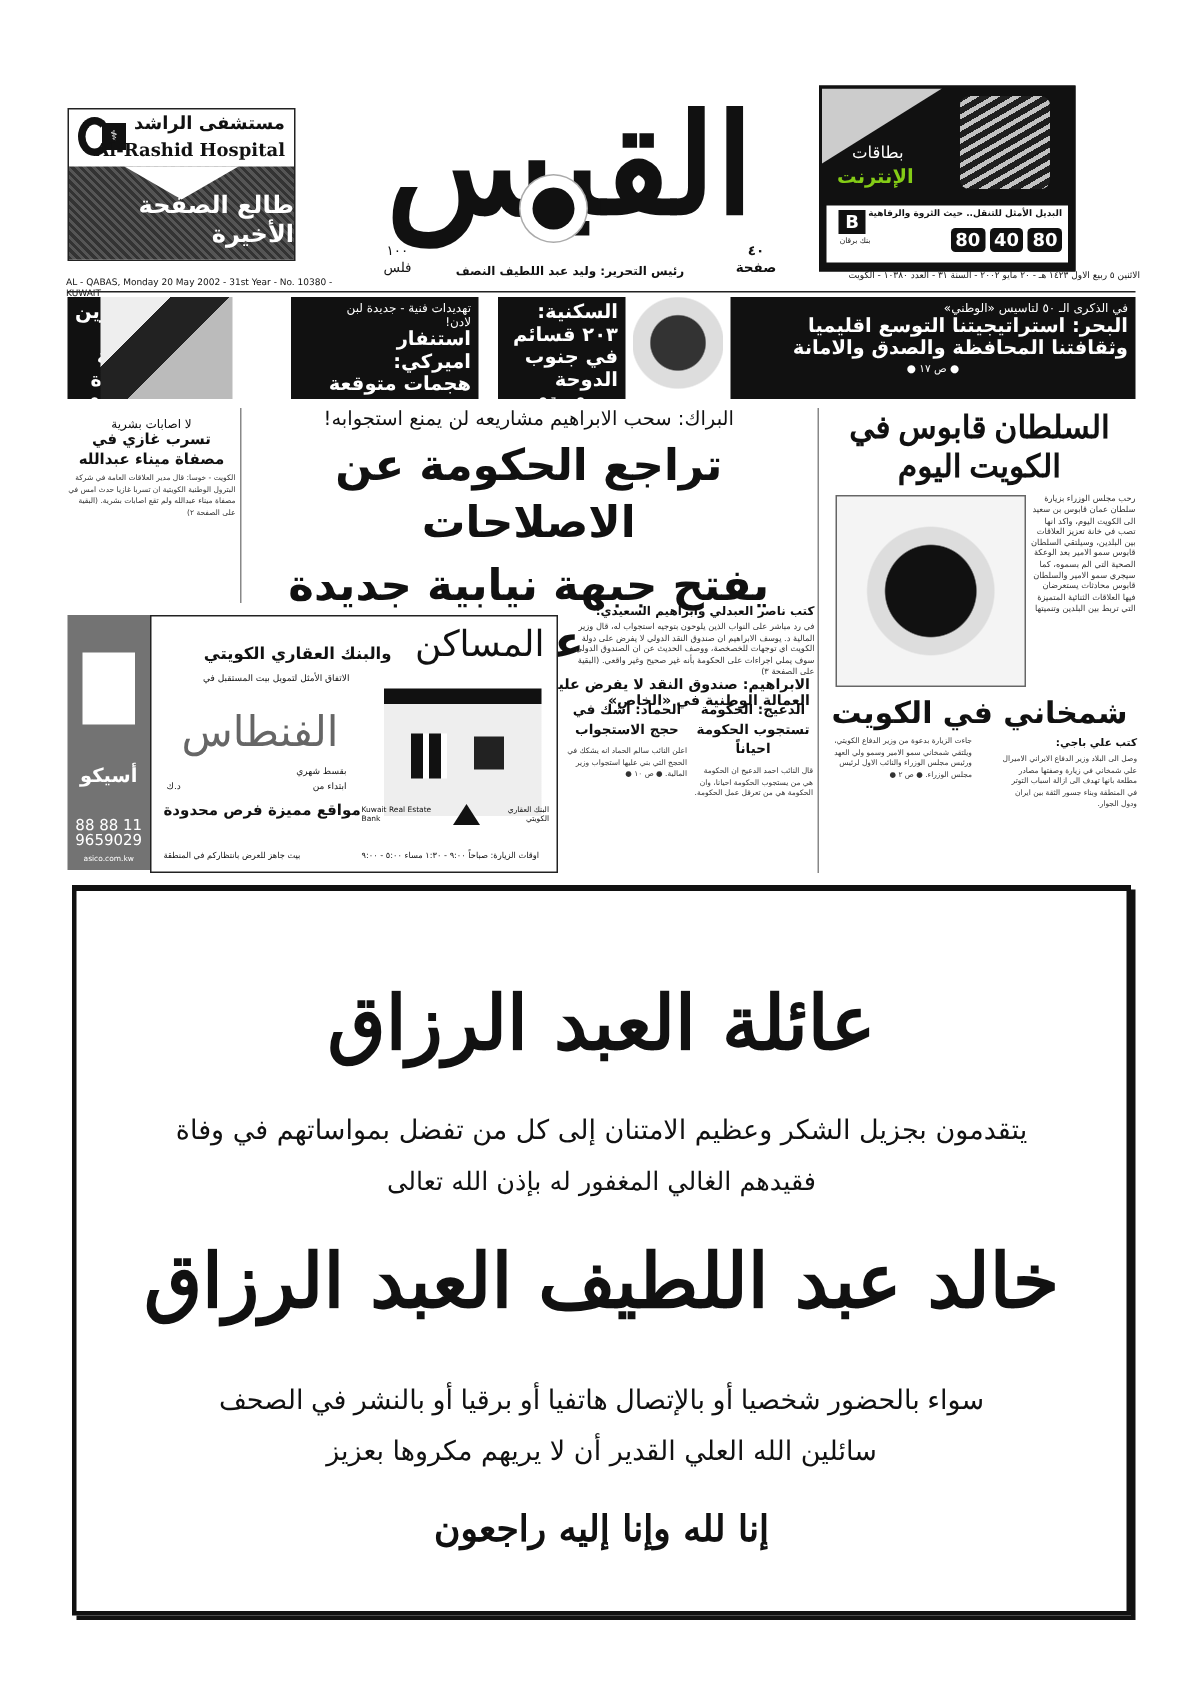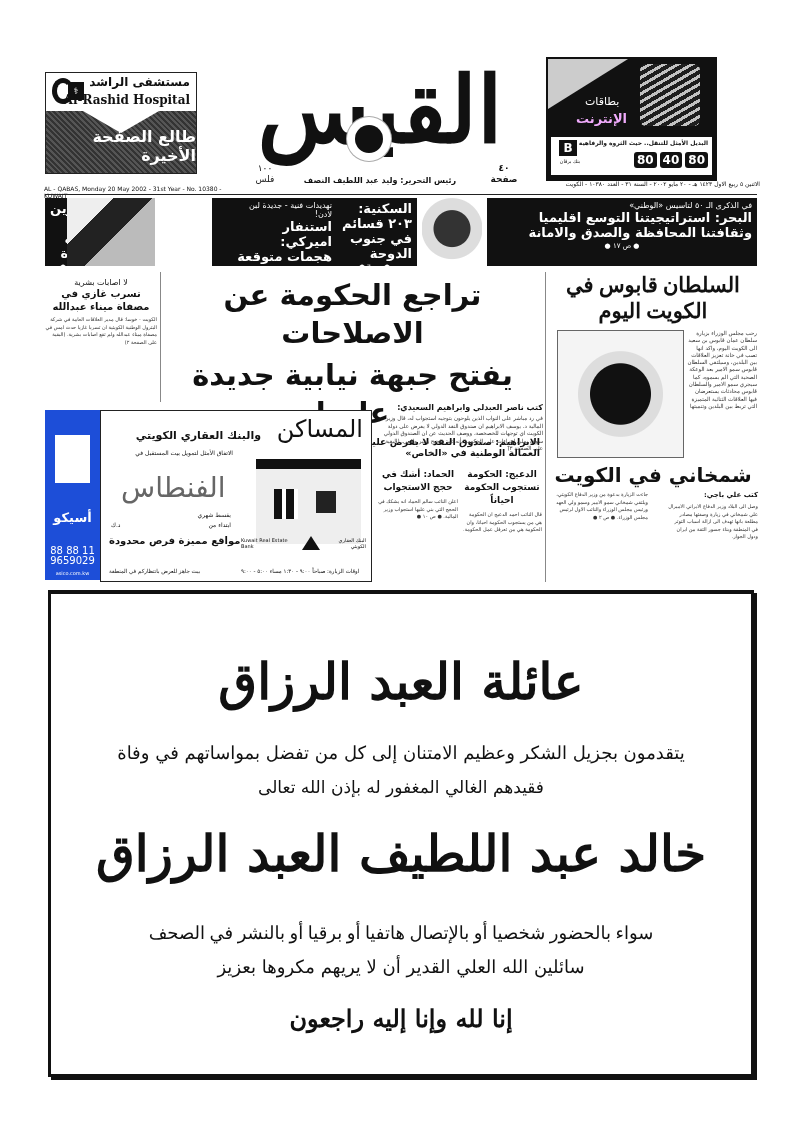--- a/index.html
+++ b/index.html
@@ -25,43 +25,43 @@
   #masthead { left: 215px; top: 60px; width: 330px; height: 100px; font-family: "DejaVu Serif", serif; font-weight: bold; font-size: 92px; line-height: 100px; text-align: center; color: #111; letter-spacing: -4px; }
   #masthead .sun { position: absolute; left: 140px; top: 65px; width: 28px; height: 28px; border-radius: 50%; background: #111; box-shadow: 0 0 0 8px #fff, 0 0 0 9px #aaa; }
 
   #price-group { left: 250px; top: 163px; width: 30px; font-size: 9px; text-align: center; line-height: 11px; }
   #editor-line { left: 300px; top: 176px; width: 160px; font-size: 8px; text-align: center; font-weight: bold; }
   #pages-group { left: 465px; top: 163px; width: 30px; font-size: 9px; text-align: center; line-height: 11px; font-weight: bold; margin-left: 24px; }
 
   #cards-ad { left: 546px; top: 57px; width: 167px; height: 120px; border: 2px solid #111; background: #111; }
   #cards-ad .upper { position: absolute; left: 0; top: 0; width: 100%; height: 78px; background: #111; overflow: hidden; }
   #cards-ad .tri { position: absolute; left: 0; top: 0; width: 0; height: 0; border-top: 50px solid #ccc; border-right: 80px solid transparent; }
-  #cards-ad .cards-t1 { position: absolute; left: 37px; top: 36px; color: #fff; font-size: 11px; }
-  #cards-ad .cards-t2 { position: absolute; left: 28px; top: 52px; color: #f0abfc; font-size: 13px; font-weight: bold; }
+  #cards-ad .cards-t1 { position: absolute; left: 20px; top: 36px; color: #fff; font-size: 11px; font-family: Liberation Serif, serif; }
+  #cards-ad .cards-t2 { position: absolute; left: 10px; top: 52px; color: #84cc16; font-size: 13px; font-weight: bold; }
   #cards-ad .cards-img { position: absolute; right: 15px; top: 5px; width: 60px; height: 62px; background: repeating-linear-gradient(-30deg, #eee 0 3px, #222 3px 7px); border-radius: 6px; opacity: .8; }
   #cards-ad .lower { position: absolute; left: 3px; right: 3px; top: 78px; height: 38px; background: #fff; }
   #cards-ad .b-logo { position: absolute; left: 8px; top: 3px; width: 18px; height: 16px; background: #111; color: #fff; font-size: 12px; font-weight: bold; text-align: center; line-height: 16px; }
   #cards-ad .bank { position: absolute; left: 2px; top: 21px; width: 34px; font-size: 5px; text-align: center; }
   #cards-ad .tag { position: absolute; right: 4px; top: 2px; font-size: 6px; font-weight: bold; }
   #cards-ad .nums { position: absolute; right: 4px; top: 15px; display: flex; gap: 3px; }
   #cards-ad .nums span { background: #111; color: #fff; font-size: 12px; font-weight: bold; padding: 1px 3px; border-radius: 3px; }
 
   #dateline-ar { left: 545px; top: 180px; width: 215px; font-size: 6px; }
   #dateline-en { left: 44px; top: 185px; width: 200px; font-size: 6px; direction: ltr; }
 
   
   #teaser-bar { left: 45px; top: 198px; width: 712px; height: 68px; }
   .teaser { position: absolute; top: 0; height: 68px; background: #111; color: #fff; box-sizing: border-box; padding: 3px 5px; }
   .teaser .kicker { font-size: 8px; }
   .teaser .headline { font-size: 13px; font-weight: bold; line-height: 15px; }
   .teaser .page-ref { font-size: 7px; text-align: center; margin-top: 2px; }
   #teaser-bahar { right: 0; width: 270px; }
   #teaser-bahar .photo { position: absolute; left: -65px; top: 0; width: 60px; height: 68px; background: radial-gradient(circle at 50% 45%, #333 0 18px, #ddd 19px 30px, #fff 31px); }
   #teaser-sakaniya { right: 340px; width: 85px; }
-  #teaser-usa { right: 420px; width: 125px; padding-left: 20px; }
+  #teaser-usa { right: 438px; width: 125px; padding-left: 20px; }
   #teaser-memory { left: 0; width: 65px; }
   #teaser-memory-photo { left: 67px; top: 198px; width: 88px; height: 68px; background: linear-gradient(135deg, #eee 0 30%, #222 30% 55%, #bbb 55%); }
 
   
   #main-story { left: 165px; top: 272px; width: 375px; }
   #main-story .sub { font-size: 13px; text-align: center; }
   #main-story .h1 { font-size: 29px; font-weight: bold; text-align: center; line-height: 38px; margin-top: 4px; }
   #main-story .deck { font-size: 9.5px; font-weight: bold; margin-top: 4px; }
 
   #byline-story { left: 378px; top: 403px; width: 165px; }
@@ -102,35 +102,35 @@
   #masaken-ad .house::after { content: ""; position: absolute; left: 60px; top: 32px; width: 20px; height: 22px; background: #222; }
   #masaken-ad .f1 { position: absolute; right: 140px; top: 100px; font-size: 6px; }
   #masaken-ad .f2 { position: absolute; right: 140px; top: 110px; font-size: 6px; }
   #masaken-ad .f3 { position: absolute; left: 10px; top: 110px; font-size: 6px; }
   #masaken-ad .kreb { position: absolute; left: 140px; top: 125px; width: 125px; font-size: 5px; display: flex; align-items: center; gap: 4px; }
   #masaken-ad .kreb .tri { width: 0; height: 0; border-left: 9px solid transparent; border-right: 9px solid transparent; border-bottom: 14px solid #111; }
   #masaken-ad .feat { position: absolute; left: 8px; top: 124px; font-size: 10px; font-weight: bold; }
   #masaken-ad .hours { position: absolute; left: 140px; top: 157px; font-size: 5.5px; }
   #masaken-ad .note { position: absolute; left: 8px; top: 157px; font-size: 5.5px; }
 
-  #asco-ad { left: 45px; top: 410px; width: 55px; height: 170px; background: #1d4ed8; color: #fff; }
+  #asco-ad { left: 45px; top: 410px; width: 55px; height: 170px; background: #737373; color: #fff; }
   #asco-ad .box { position: absolute; left: 10px; top: 25px; width: 35px; height: 48px; background: #fff; }
   #asco-ad .name { position: absolute; left: 0; right: 0; top: 100px; text-align: center; font-size: 13px; font-weight: bold; }
   #asco-ad .phone { position: absolute; left: 0; right: 0; top: 136px; text-align: center; font-size: 10px; line-height: 10px; }
   #asco-ad .web { position: absolute; left: 0; right: 0; top: 160px; text-align: center; font-size: 5px; }
 
   
   #condolence { left: 48px; top: 590px; width: 700px; height: 480px; border: 3px solid #111; border-top-width: 4px; box-shadow: 3px 3px 0 #111; background: #fff; text-align: center; }
   #condolence .basmala { position: absolute; left: 0; right: 0; top: 6px; font-size: 9px; }
   #condolence .thanks { position: absolute; left: 0; right: 0; top: 18px; font-size: 20px; font-family: "DejaVu Serif", serif; }
   #condolence .family { position: absolute; left: 0; right: 0; top: 58px; font-size: 50px; font-weight: bold; font-family: "DejaVu Serif", serif; }
   #condolence .l1 { position: absolute; left: 10px; right: 10px; top: 148px; font-size: 18px; font-family: "DejaVu Serif", serif; }
   #condolence .l2 { position: absolute; left: 0; right: 0; top: 183px; font-size: 17px; font-family: "DejaVu Serif", serif; }
   #condolence .name { position: absolute; left: 0; right: 0; top: 230px; font-size: 50px; font-weight: bold; font-family: "DejaVu Serif", serif; }
-  #condolence .l3 { position: absolute; left: 10px; right: 10px; top: 328px; font-size: 18px; font-family: Liberation Serif, serif; }
+  #condolence .l3 { position: absolute; left: 10px; right: 10px; top: 328px; font-size: 18px; font-family: Liberation Sans, sans-serif; }
   #condolence .l4 { position: absolute; left: 0; right: 0; top: 362px; font-size: 18px; font-family: "DejaVu Serif", serif; }
   #condolence .l5 { position: absolute; left: 0; right: 0; top: 410px; font-size: 24px; font-weight: bold; font-family: "DejaVu Serif", serif; }
 </style>
 </head>
 <body>
 
 <div id="hospital-ad" class="abs">
   <div class="top">
     <div class="crescent"></div>
     <div class="logo-box">⚕</div>
@@ -199,20 +199,21 @@
     <div class="page-ref">● ص ٣٣ ●</div>
   </div>
   <div id="teaser-memory" class="teaser rtl">
     <div class="headline">٨ تمارين ذهنية لتقوية الذاكرة</div>
     <div class="page-ref">● ص ٢٥ ●</div>
   </div>
 </div>
 <div id="teaser-memory-photo" class="abs"></div>
 
 <div id="main-story" class="abs rtl">
+  <div class="sub">البراك: سحب الابراهيم مشاريعه لن يمنع استجوابه!</div>
   <div class="h1">تراجع الحكومة عن الاصلاحات</div>
   <div class="h1">يفتح جبهة نيابية جديدة عليها</div>
   <div class="deck">الابراهيم: صندوق النقد لا يفرض علينا اي قرارات.. ومشروع قرار يحدد نسب العمالة الوطنية في «الخاص»</div>
 </div>
 
 <div id="byline-story" class="abs rtl">
   <div class="by">كتب ناصر العبدلي وابراهيم السعيدي:</div>
   <div class="body">في رد مباشر على النواب الذين يلوحون بتوجيه استجواب له، قال وزير المالية د. يوسف الابراهيم ان صندوق النقد الدولي لا يفرض على دولة الكويت اي توجهات للخصخصة، ووصف الحديث عن ان الصندوق الدولي سوف يملي اجراءات على الحكومة بأنه غير صحيح وغير واقعي. (البقية على الصفحة ٣)</div>
 </div>
 

